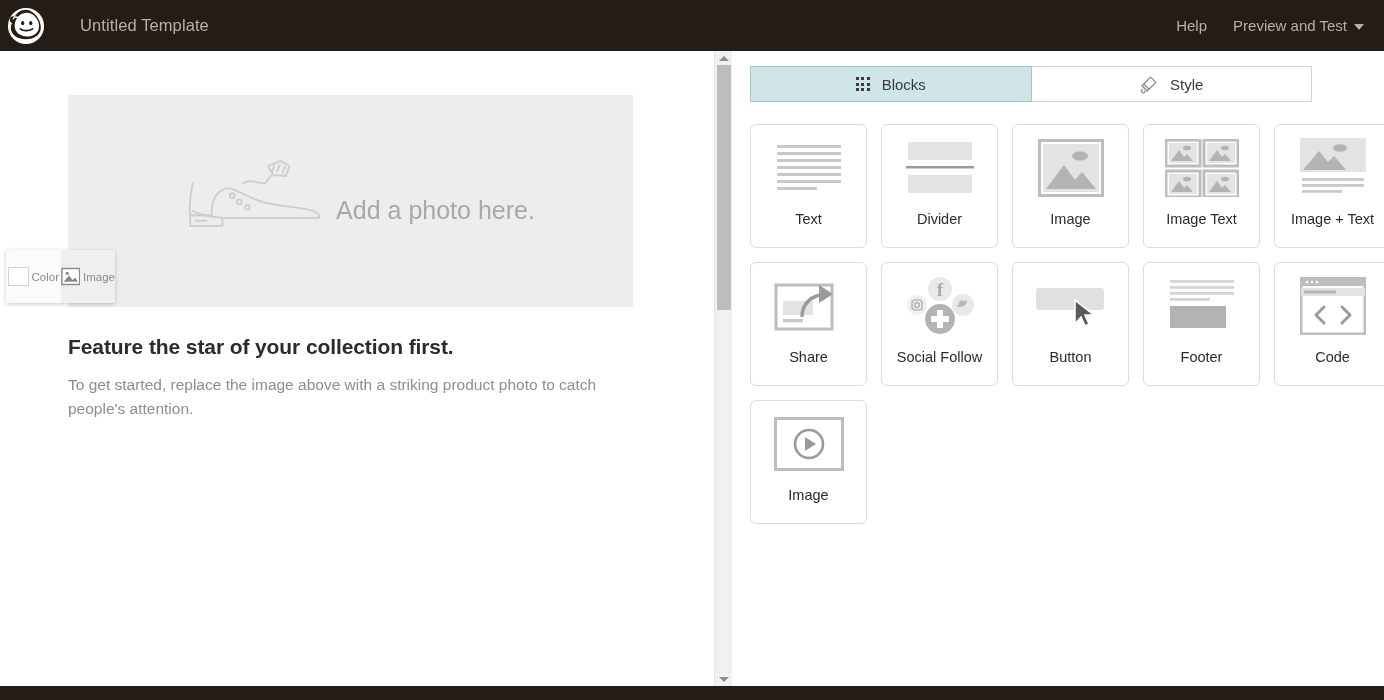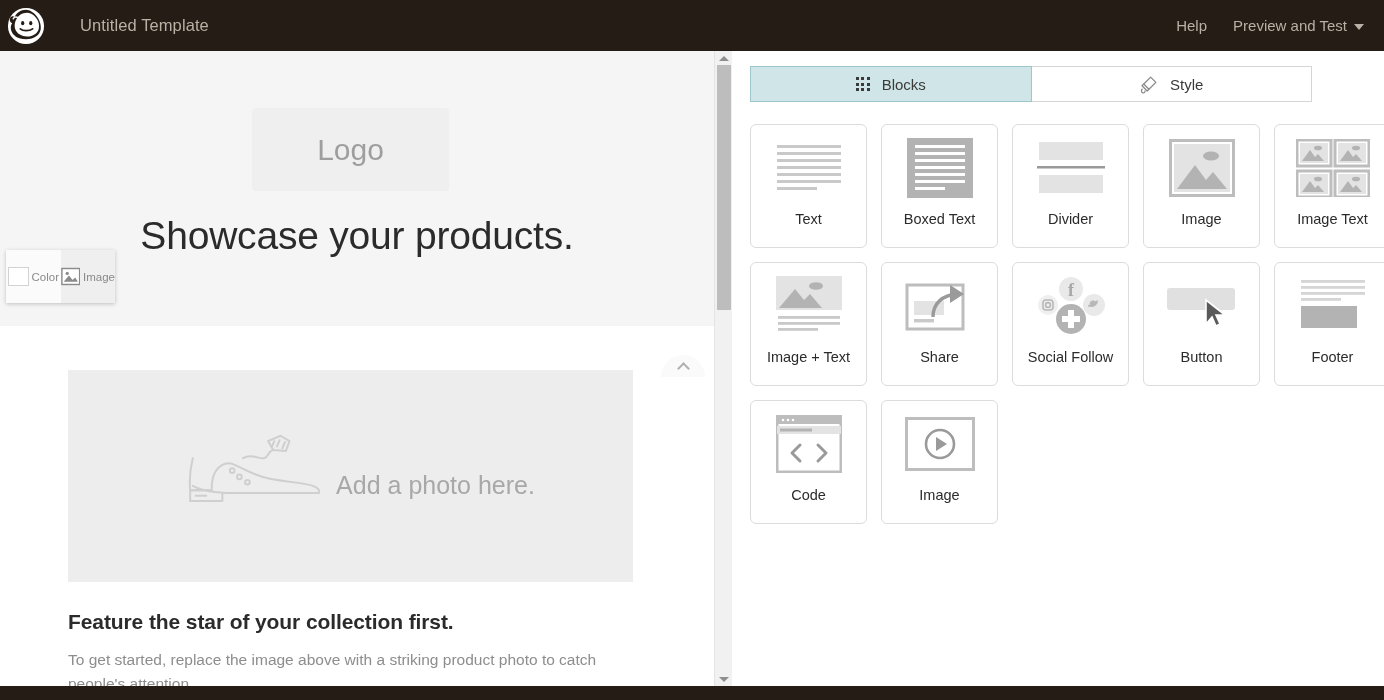--- a/index.html
+++ b/index.html
@@ -242,27 +242,20 @@
     </div>
     <div class="item">
       <span>Preview and Test</span>
       <span class="caret-dn"></span>
     </div>
   </div>
 </div>
 
 <div class="canvas">
 
-  <div class="hero">
-    <div class="logo-box">Logo</div>
-    <div class="hero-title">Showcase your products.</div>
-    <div class="collapse-btn">
-      <span class="chev-up"></span>
-    </div>
-  </div>
 
   <div class="body-sec">
     <div class="photo-drop">
       <svg class="shoe-svg" viewBox="0 0 190 100">
         <g fill="none" stroke="#cfcfcf" stroke-width="2.2" stroke-linejoin="round" stroke-linecap="round">
           <path d="M30 30c-3 12-4 26-3 36h24c0-9 1-17 5-22 6-8 14-10 22-6 10 5 22 12 38 15 22 4 40 5 48 8 6 2 8 5 7 8H75c-18 0-34-2-45-8"></path>
           <path d="M51 66H27v12h6"></path>
           <path d="M33 72h12"></path>
           <path d="M27 78h36v-8"></path>
           <circle cx="74" cy="44" r="2.6"></circle>
@@ -346,37 +339,20 @@
               <rect x="4" y="27" width="64" height="3"></rect>
             <rect x="4" y="34" width="64" height="3"></rect>
               <rect x="4" y="41" width="64" height="3"></rect>
             <rect x="4" y="48" width="40" height="3"></rect>
           </g>
         </svg>
       </div>
       <div class="cap">Text</div>
     </div>
 
-    <div class="tile">
-      <div class="art">
-        <svg width="66" height="60" viewBox="0 0 66 60">
-          <rect x="0" y="0" width="66" height="60" fill="#b3b3b3"></rect>
-          <g fill="#ffffff">
-            <rect x="8" y="7" width="50" height="3"></rect>
-              <rect x="8" y="14" width="50" height="3"></rect>
-            <rect x="8" y="21" width="50" height="3"></rect>
-              <rect x="8" y="28" width="50" height="3"></rect>
-            <rect x="8" y="35" width="50" height="3"></rect>
-              <rect x="8" y="42" width="50" height="3"></rect>
-            <rect x="8" y="49" width="30" height="3"></rect>
-          </g>
-        </svg>
-      </div>
-      <div class="cap">Boxed Text</div>
-    </div>
 
     <div class="tile">
       <div class="art">
         <svg width="68" height="56" viewBox="0 0 68 56">
           <rect x="2" y="2" width="64" height="18" fill="#e3e3e3"></rect>
           <rect x="0" y="26" width="68" height="2.5" fill="#9a9a9a"></rect>
           <rect x="2" y="35" width="64" height="18" fill="#e3e3e3"></rect>
         </svg>
       </div>
       <div class="cap">Divider</div>

